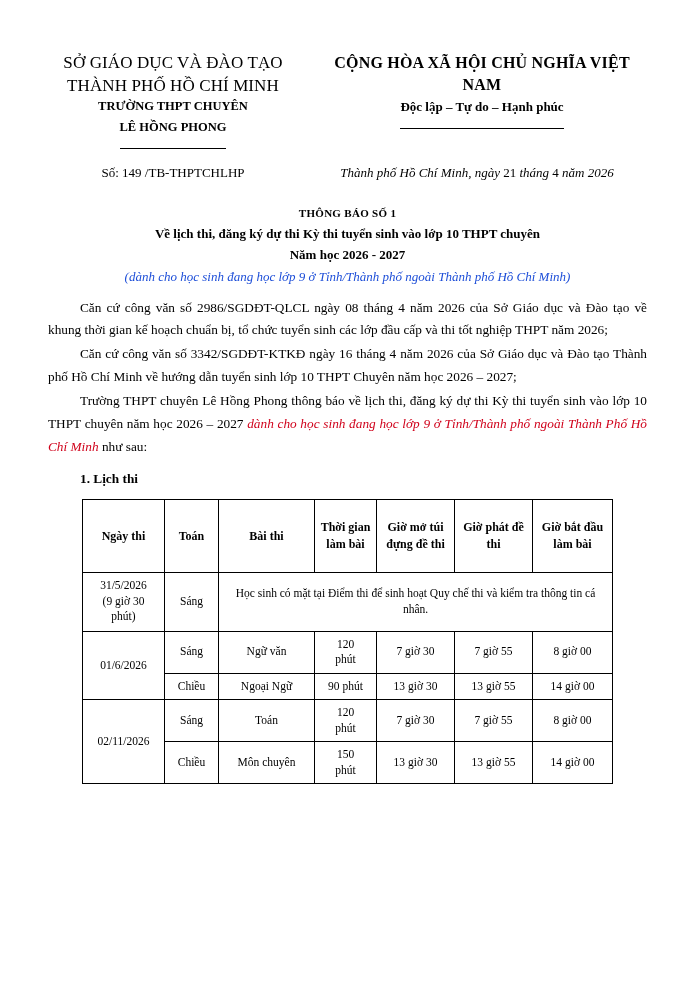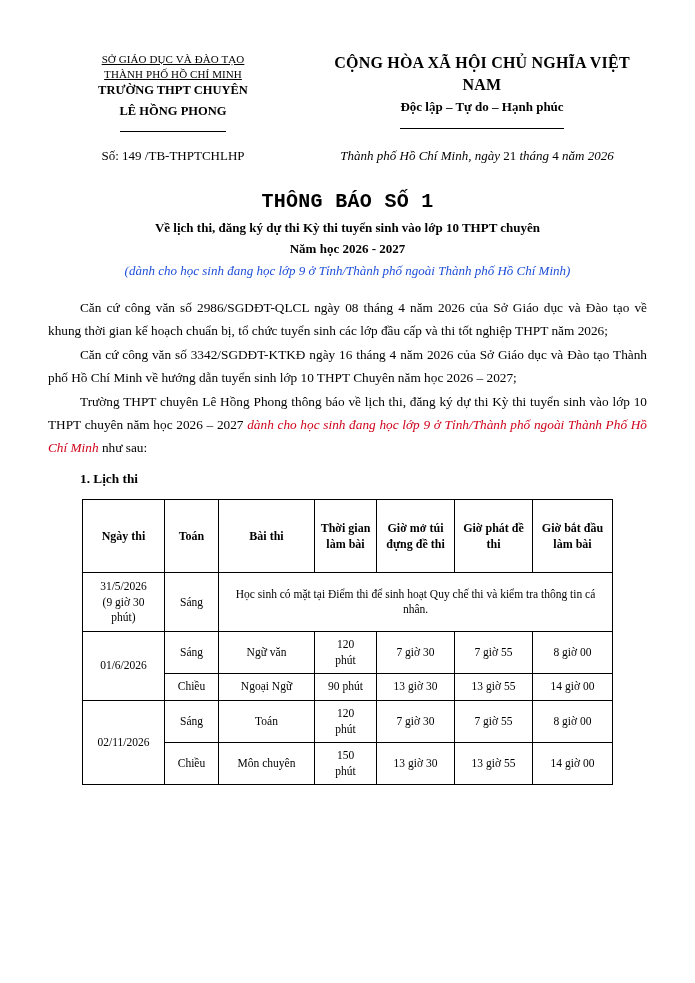--- a/index.html
+++ b/index.html
@@ -32,23 +32,22 @@
     width: 250px;
     text-align: center;
     line-height: 1.35;
   }
   .header-right {
     width: 330px;
     text-align: center;
     line-height: 1.35;
   }
   .hl-1, .hl-2 {
-    font-size: 11px;
+    font-size: 17px;
     letter-spacing: .1px;
-    text-decoration: underline;
   }
   .hl-3, .hl-4 {
     font-size: 12.5px;
     font-weight: bold;
   }
   .hl-4 {
     display: inline-block;
     border-bottom: 1px solid #000;
     padding-bottom: 12px;
   }
@@ -88,24 +87,23 @@
   .place-date .handwrite {
     font-style: normal;
   }
 
   
   .title-block {
     margin-top: 26px;
     text-align: center;
   }
   .t-1 {
-    font-size: 20px;
+    font-size: 11px;
     font-weight: bold;
     letter-spacing: .3px;
-    font-family: Liberation Mono, monospace;
   }
   .t-2 {
     font-size: 13px;
     font-weight: bold;
     margin-top: 7px;
   }
   .t-3 {
     font-size: 13px;
     font-weight: bold;
     margin-top: 5px;
@@ -113,21 +111,21 @@
   .t-4 {
     font-size: 13px;
     font-weight: normal;
     font-style: italic;
     color: #1d4ed8;
     margin-top: 6px;
   }
 
   
   .body-text {
-    margin-top: 18px;
+    margin-top: 12px;
     font-size: 13.3px;
     line-height: 1.72;
     text-align: justify;
   }
   .body-text p {
     margin: 0 0 1px 0;
     text-indent: 32px;
   }
   .red-italic {
     color: #d0021b;

